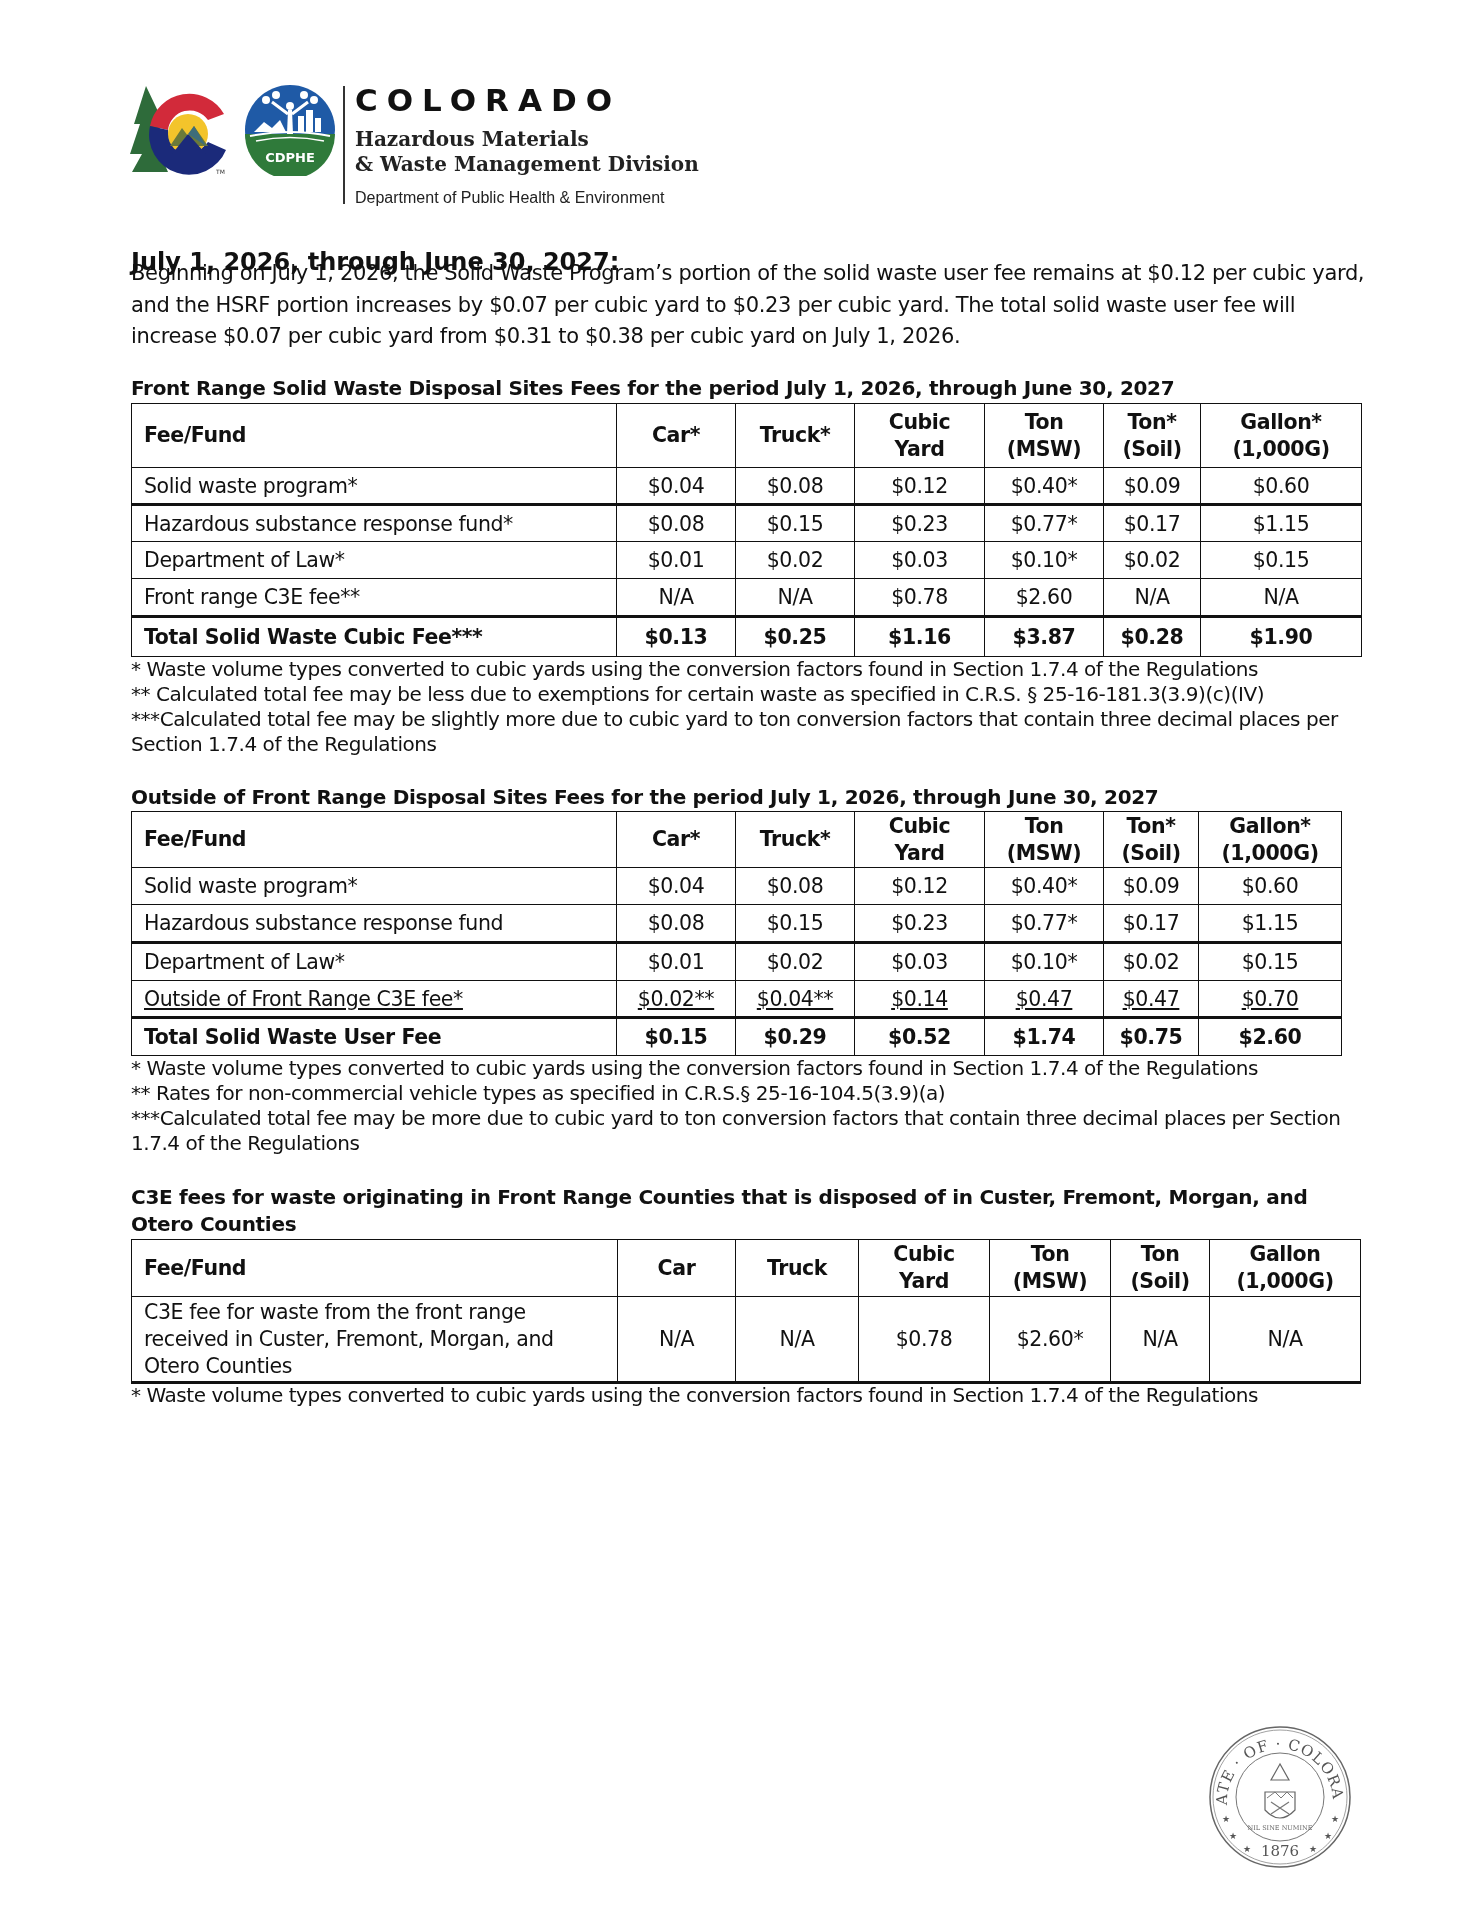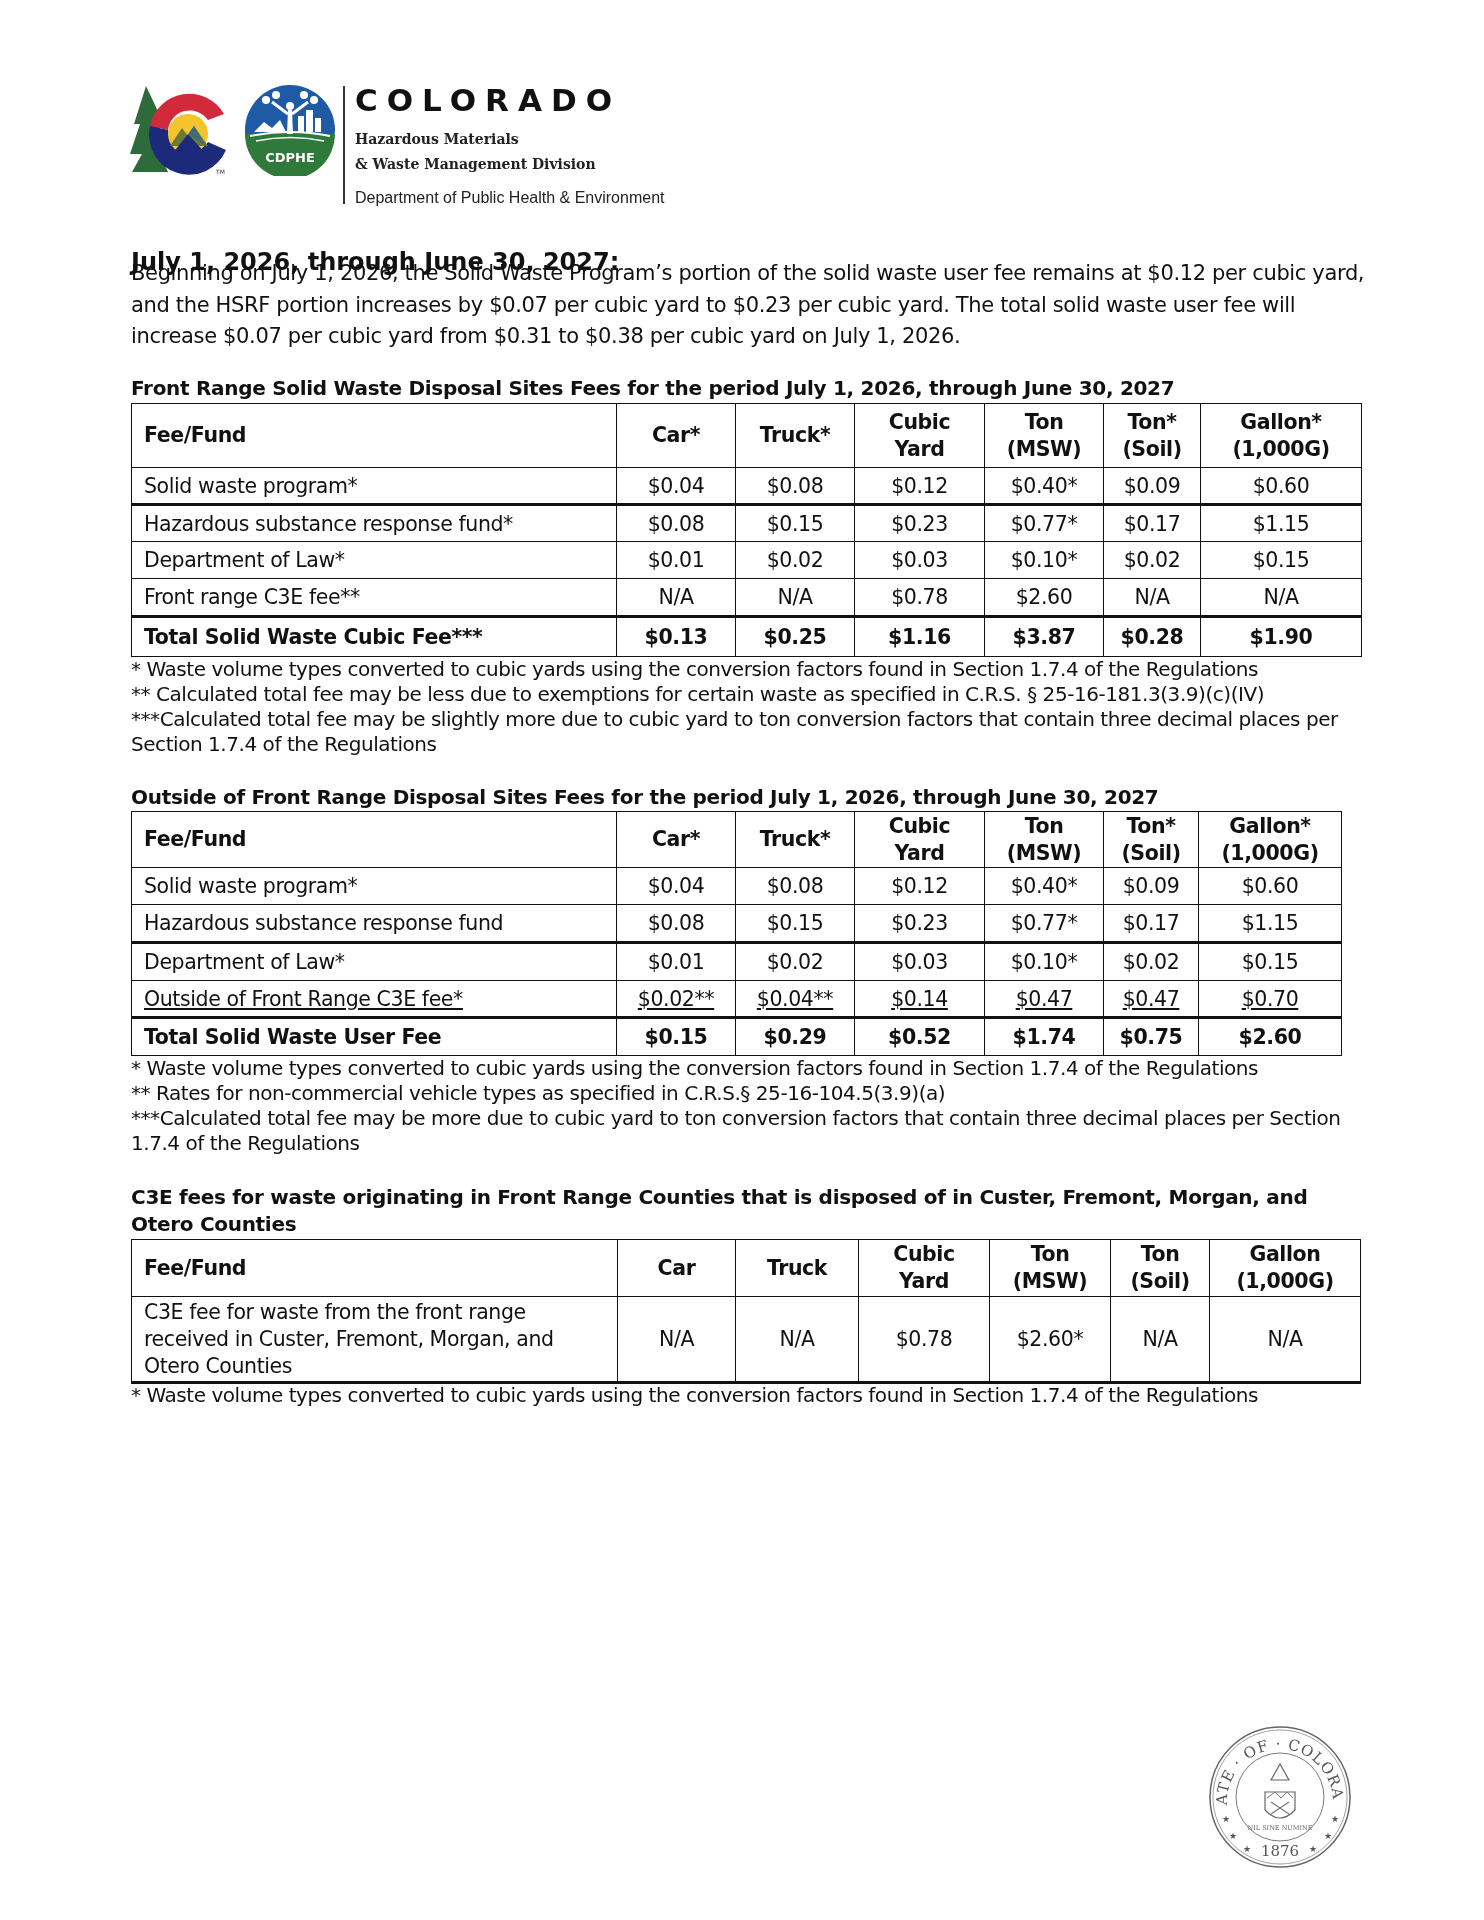--- a/index.html
+++ b/index.html
@@ -7,21 +7,21 @@
          font-family: "DejaVu Sans", sans-serif; color: #111; }
   .abs { position: absolute; }
 
   
   #logo-co { left: 128px; top: 84px; width: 112px; height: 92px; }
   #logo-cdphe { left: 244px; top: 84px; width: 92px; height: 92px; }
   #header-divider { left: 343px; top: 86px; width: 2px; height: 118px; background: #333; }
   #brand-colorado { left: 355px; top: 82px; font-family: "DejaVu Sans", sans-serif; font-weight: bold;
                     font-size: 31px; letter-spacing: 9px; color: #111; }
   #brand-division { left: 355px; top: 127px; font-family: "DejaVu Serif", serif; font-weight: bold;
-                    font-size: 14px; line-height: 25px; color: #222; }
+                    font-size: 20px; line-height: 25px; color: #222; }
   #brand-dept { left: 355px; top: 189px; font-family: "Liberation Sans", sans-serif; font-size: 16px; color: #222; }
 
   
   #date-heading { left: 131px; top: 208px; font-size: 24px; font-weight: bold;
                   font-family: "DejaVu Sans", sans-serif; margin-top: 40px; }
   #intro { left: 131px; top: 258px; width: 1240px; font-size: 21px; line-height: 31.5px;
            font-family: "DejaVu Sans", sans-serif; letter-spacing: -0.35px; }
 
   .tbl-title { font-size: 20px; font-weight: bold; font-family: "DejaVu Sans", sans-serif;
                letter-spacing: -0.3px; line-height: 27px; }

